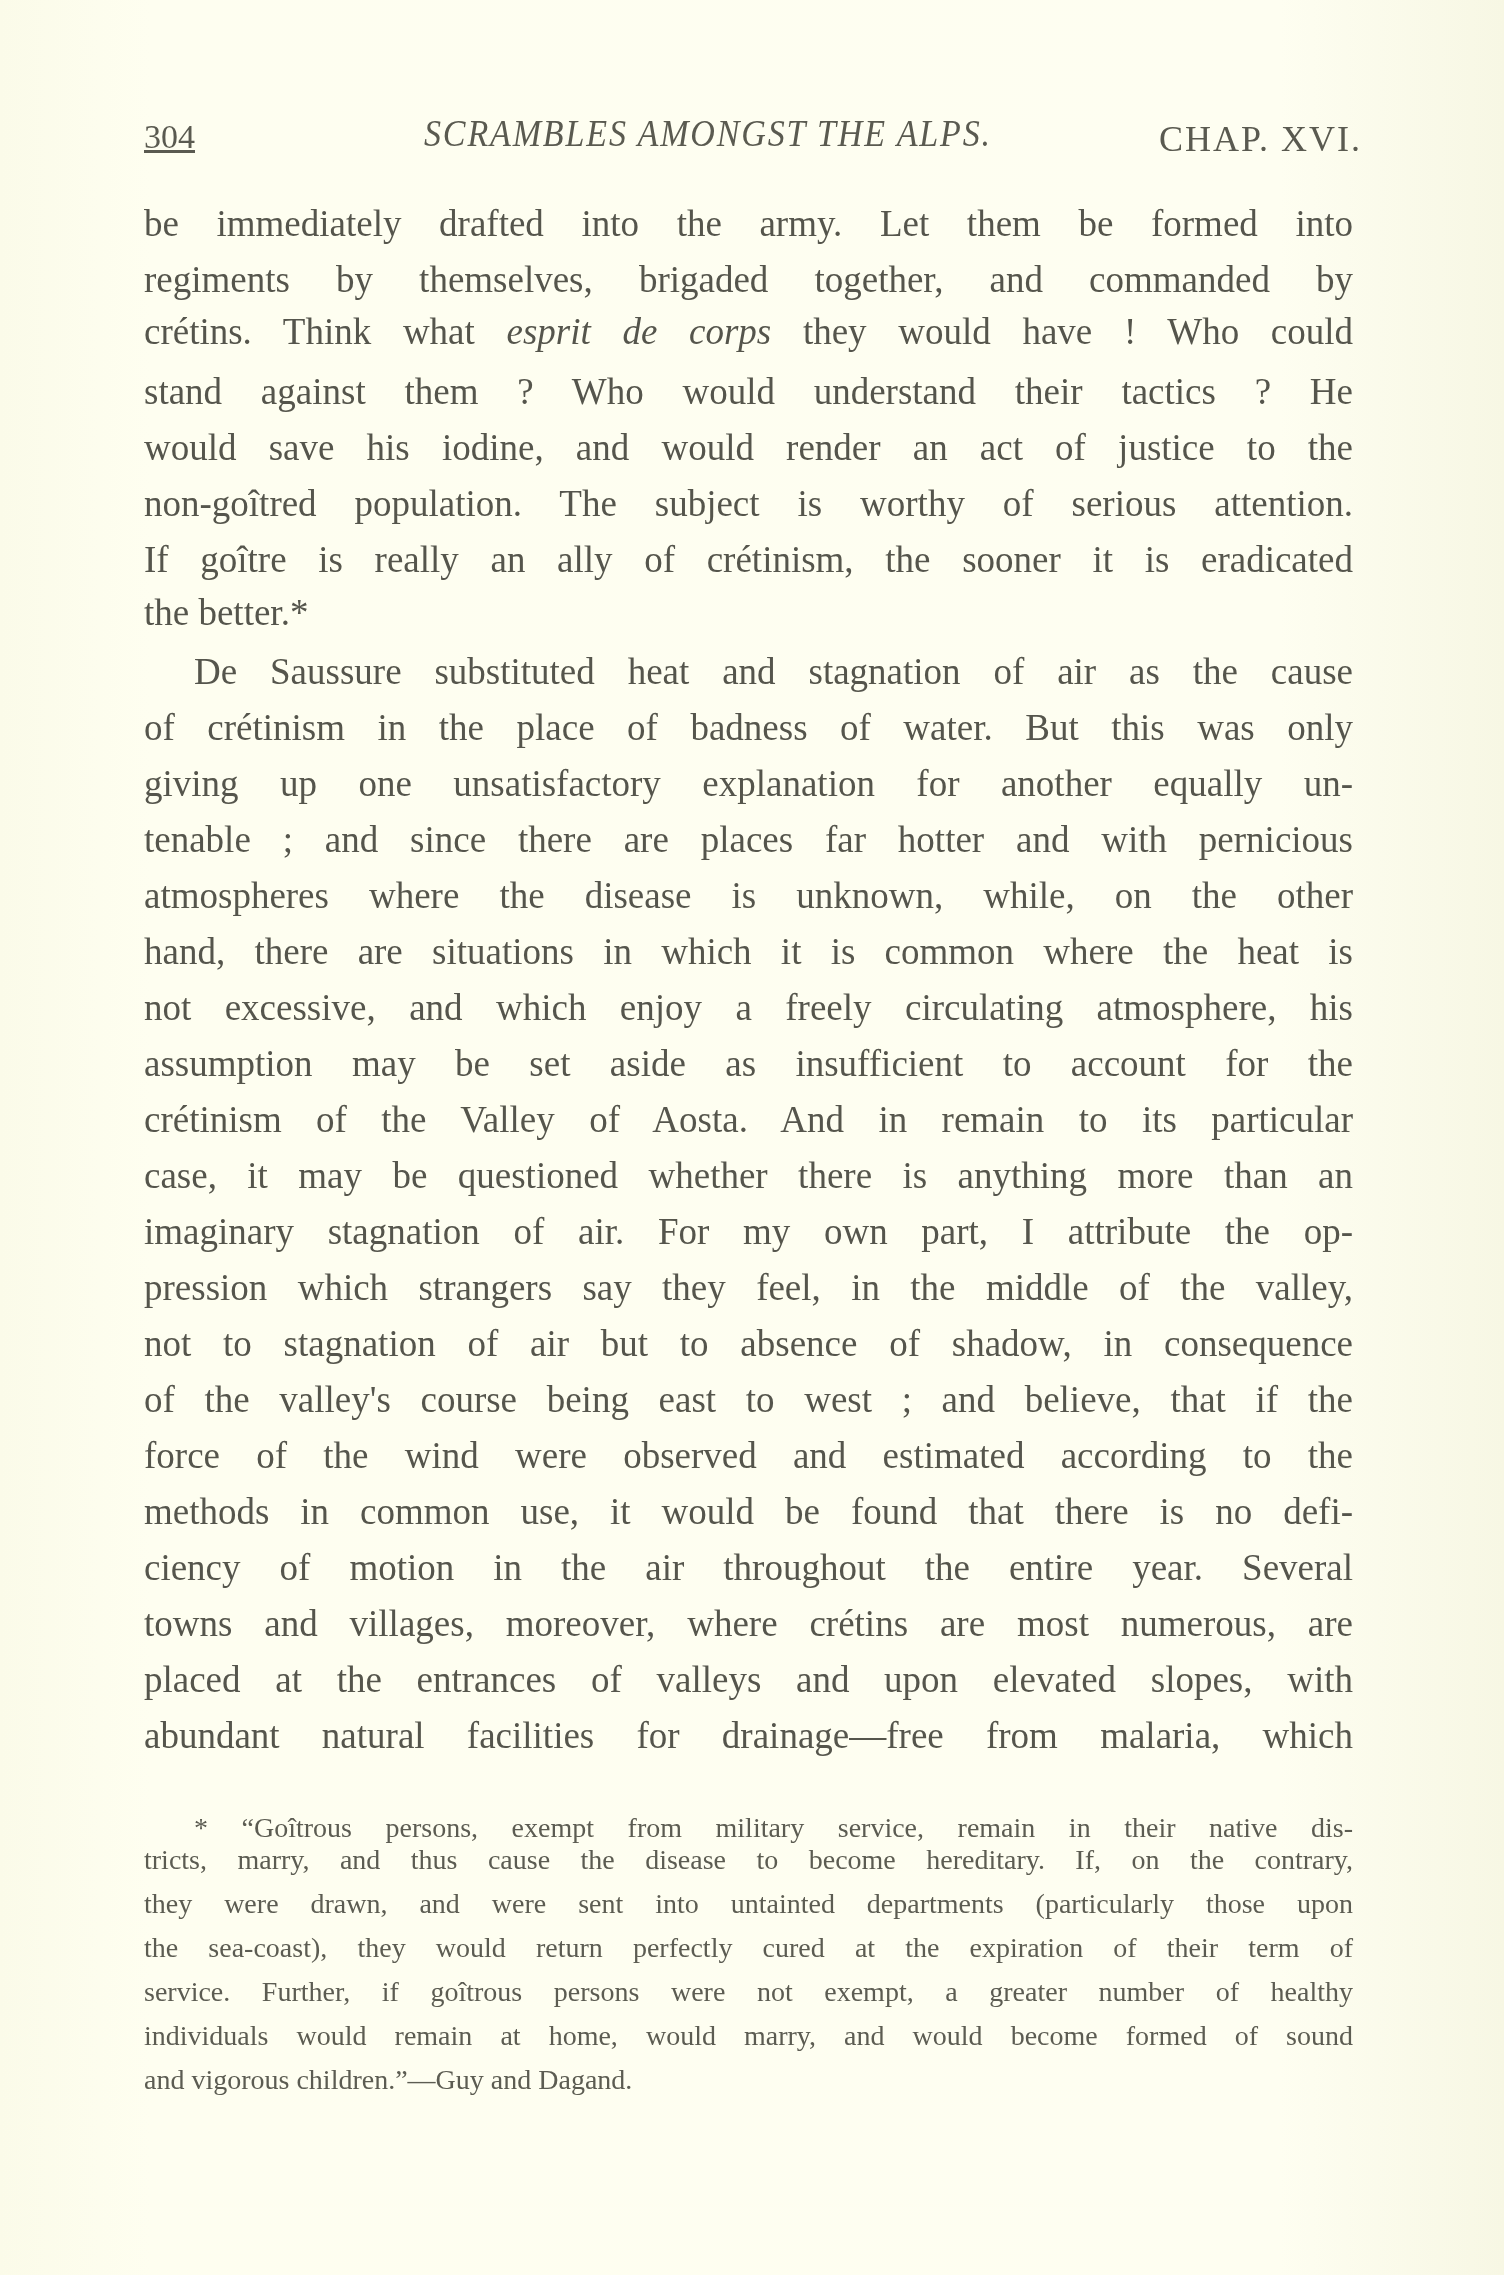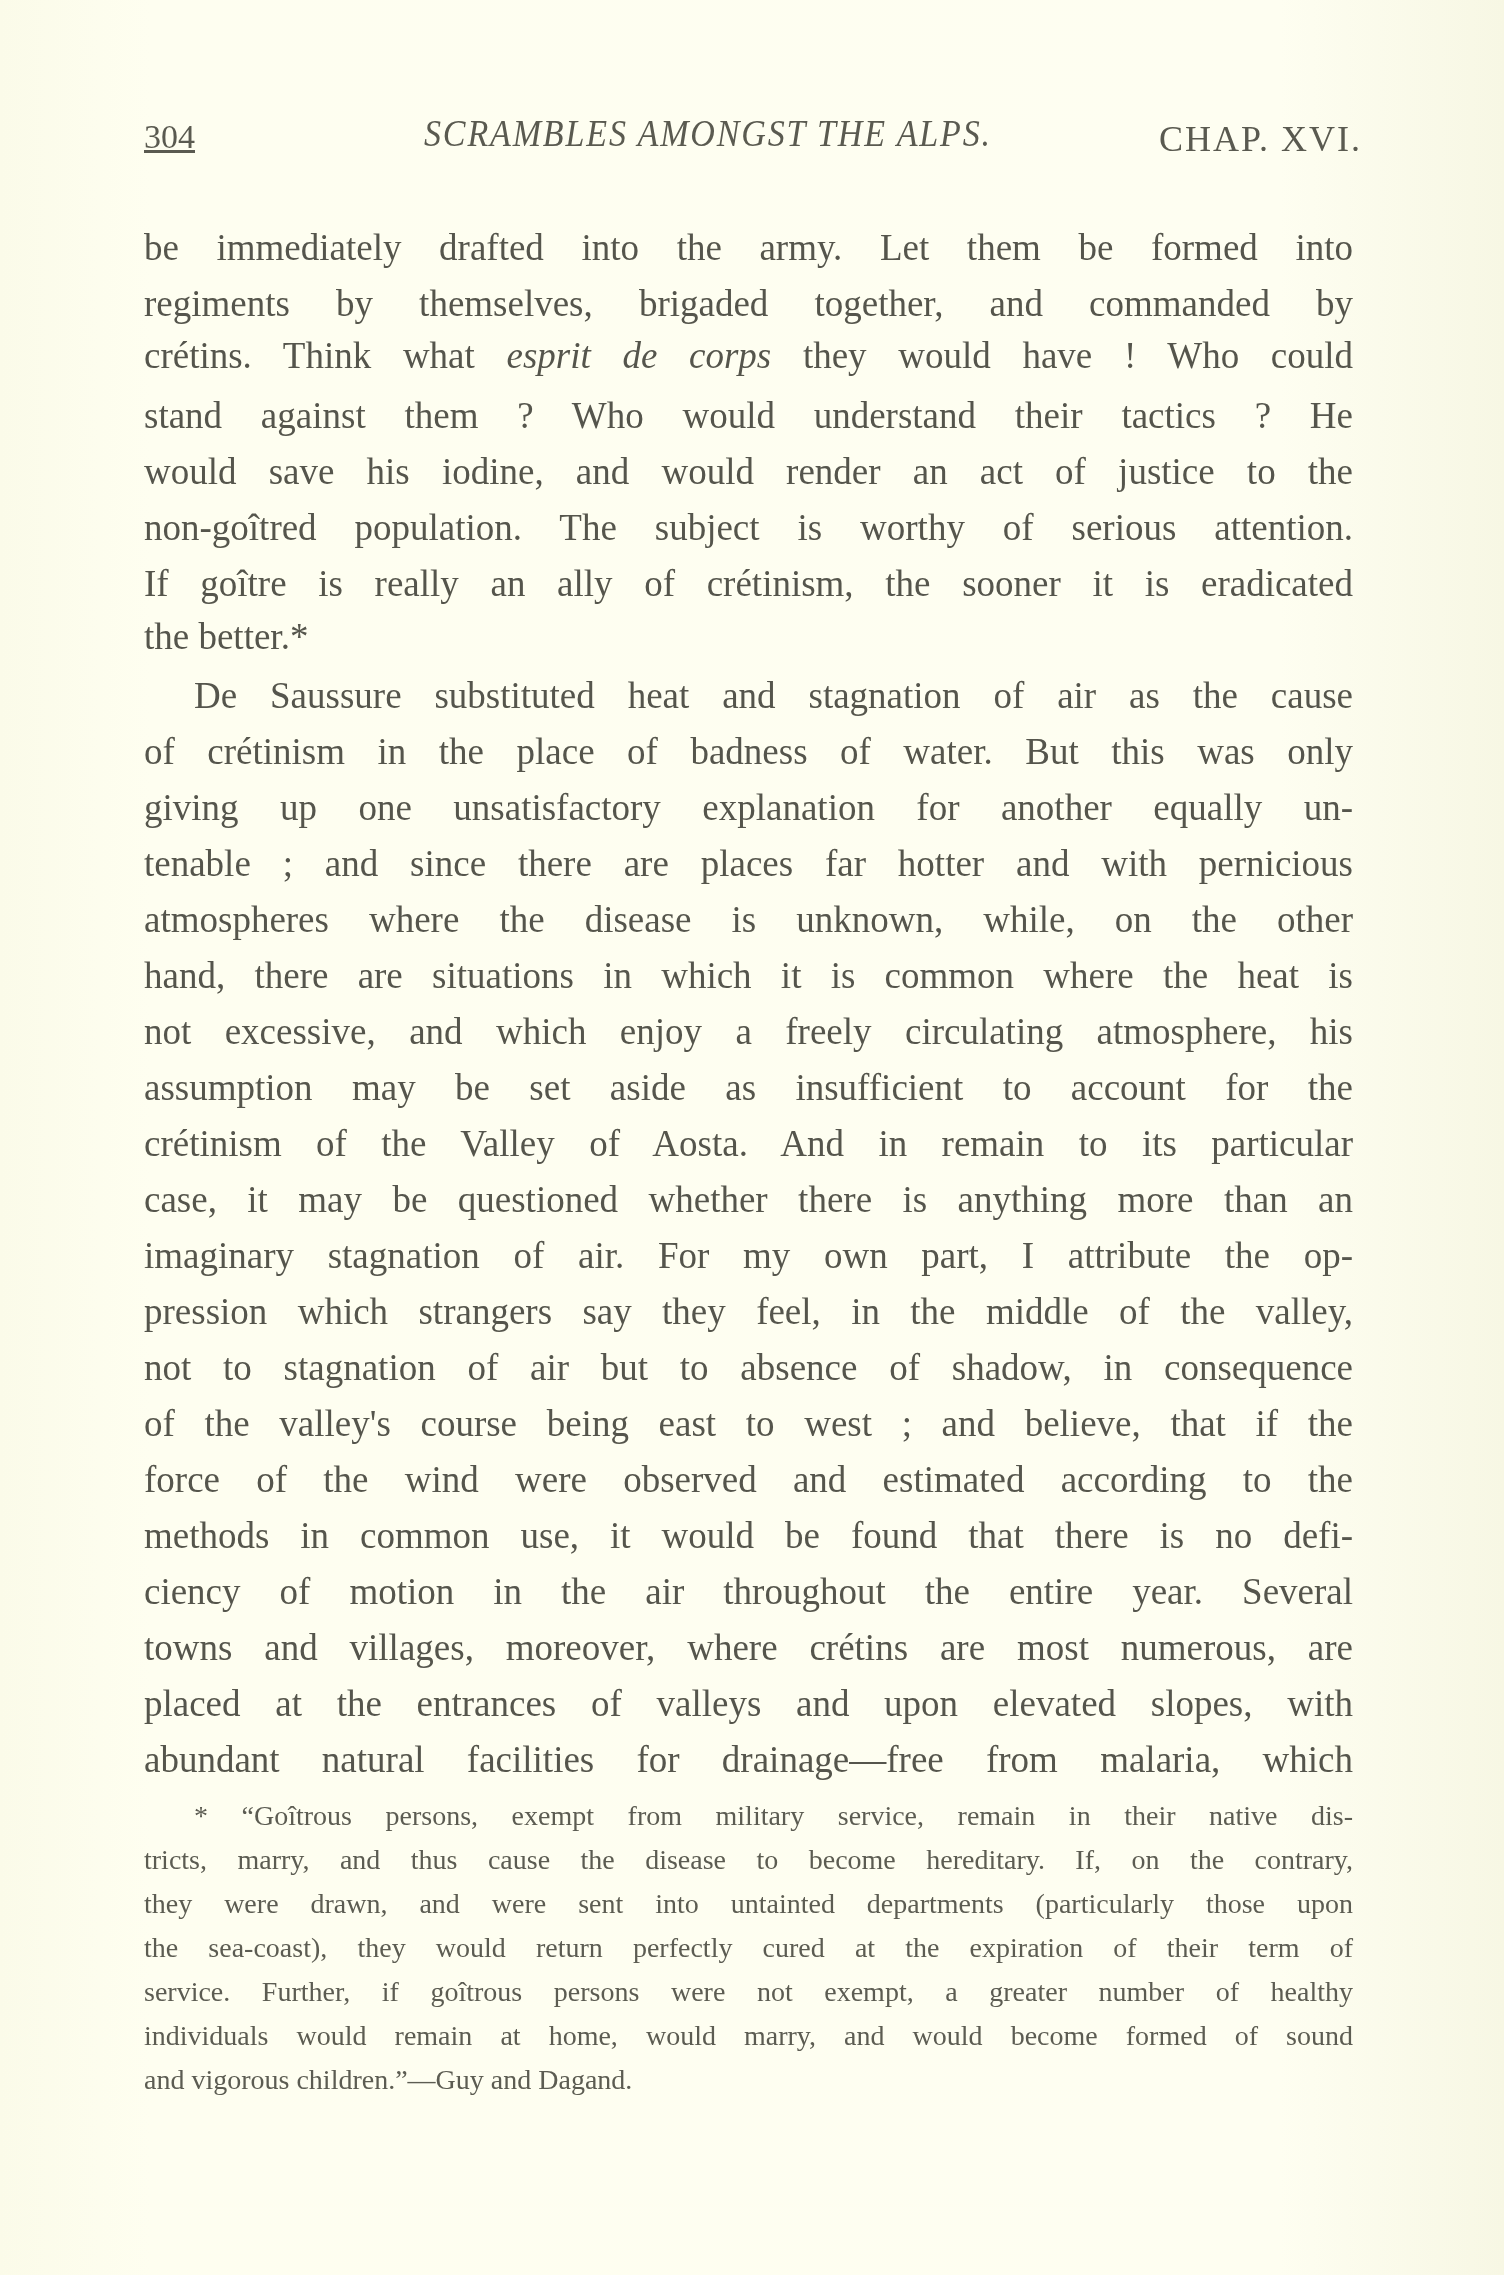--- a/index.html
+++ b/index.html
@@ -66,21 +66,20 @@
       position: absolute;
       left: 0;
       width: 1209px;
       height: 56px;
       font-size: 37px;
       line-height: 56px;
       white-space: nowrap;
       text-align: justify;
       text-align-last: justify;
       color: #55554c;
-      margin-top: 24px;
     }
     .line.last {
       text-align-last: left;
     }
     .line.indent {
       padding-left: 50px;
       width: 1159px;
     }
     .footnotes {
       position: absolute;
@@ -96,20 +95,21 @@
       font-size: 28px;
       line-height: 44px;
       white-space: nowrap;
       text-align: justify;
       text-align-last: justify;
       color: #5c5c52;
     }
     .fn-line.indent {
       padding-left: 50px;
       width: 1159px;
+      margin-top: 12px;
     }
     .fn-line.last {
       text-align-last: left;
     }
     em { font-style: italic; }
   </style>
 </head>
 <body>
 
 <div class="page">

